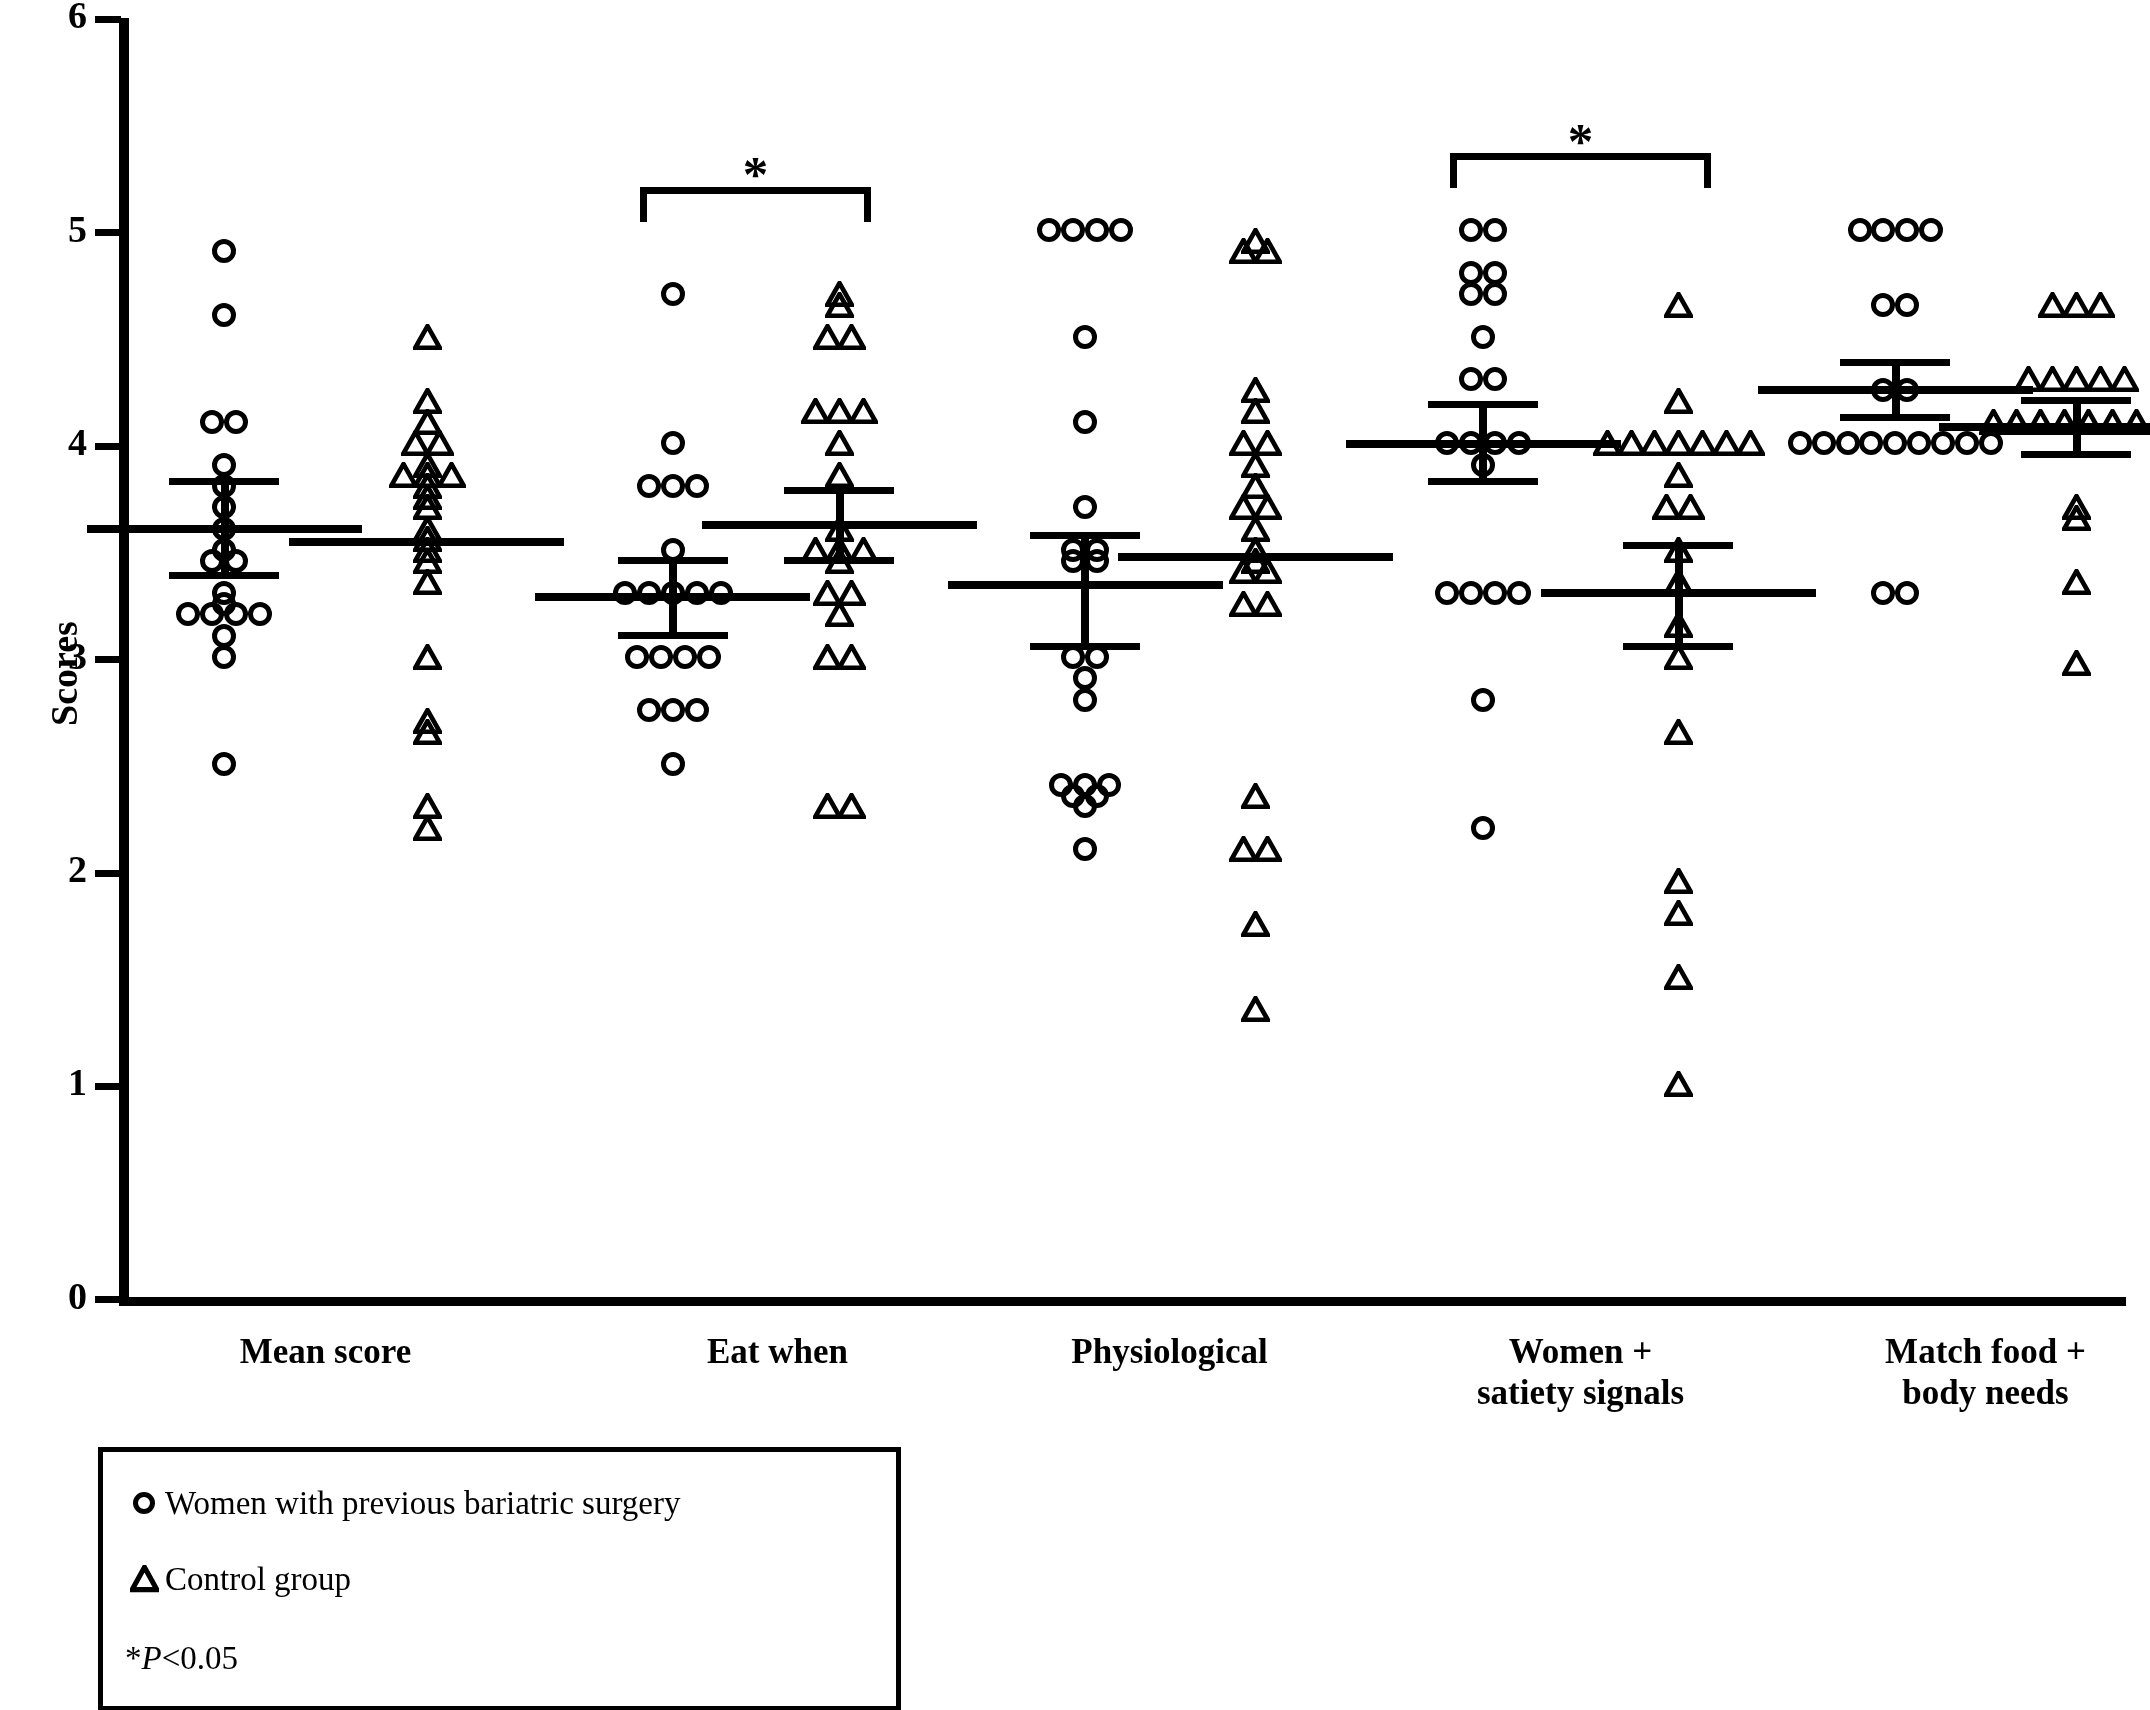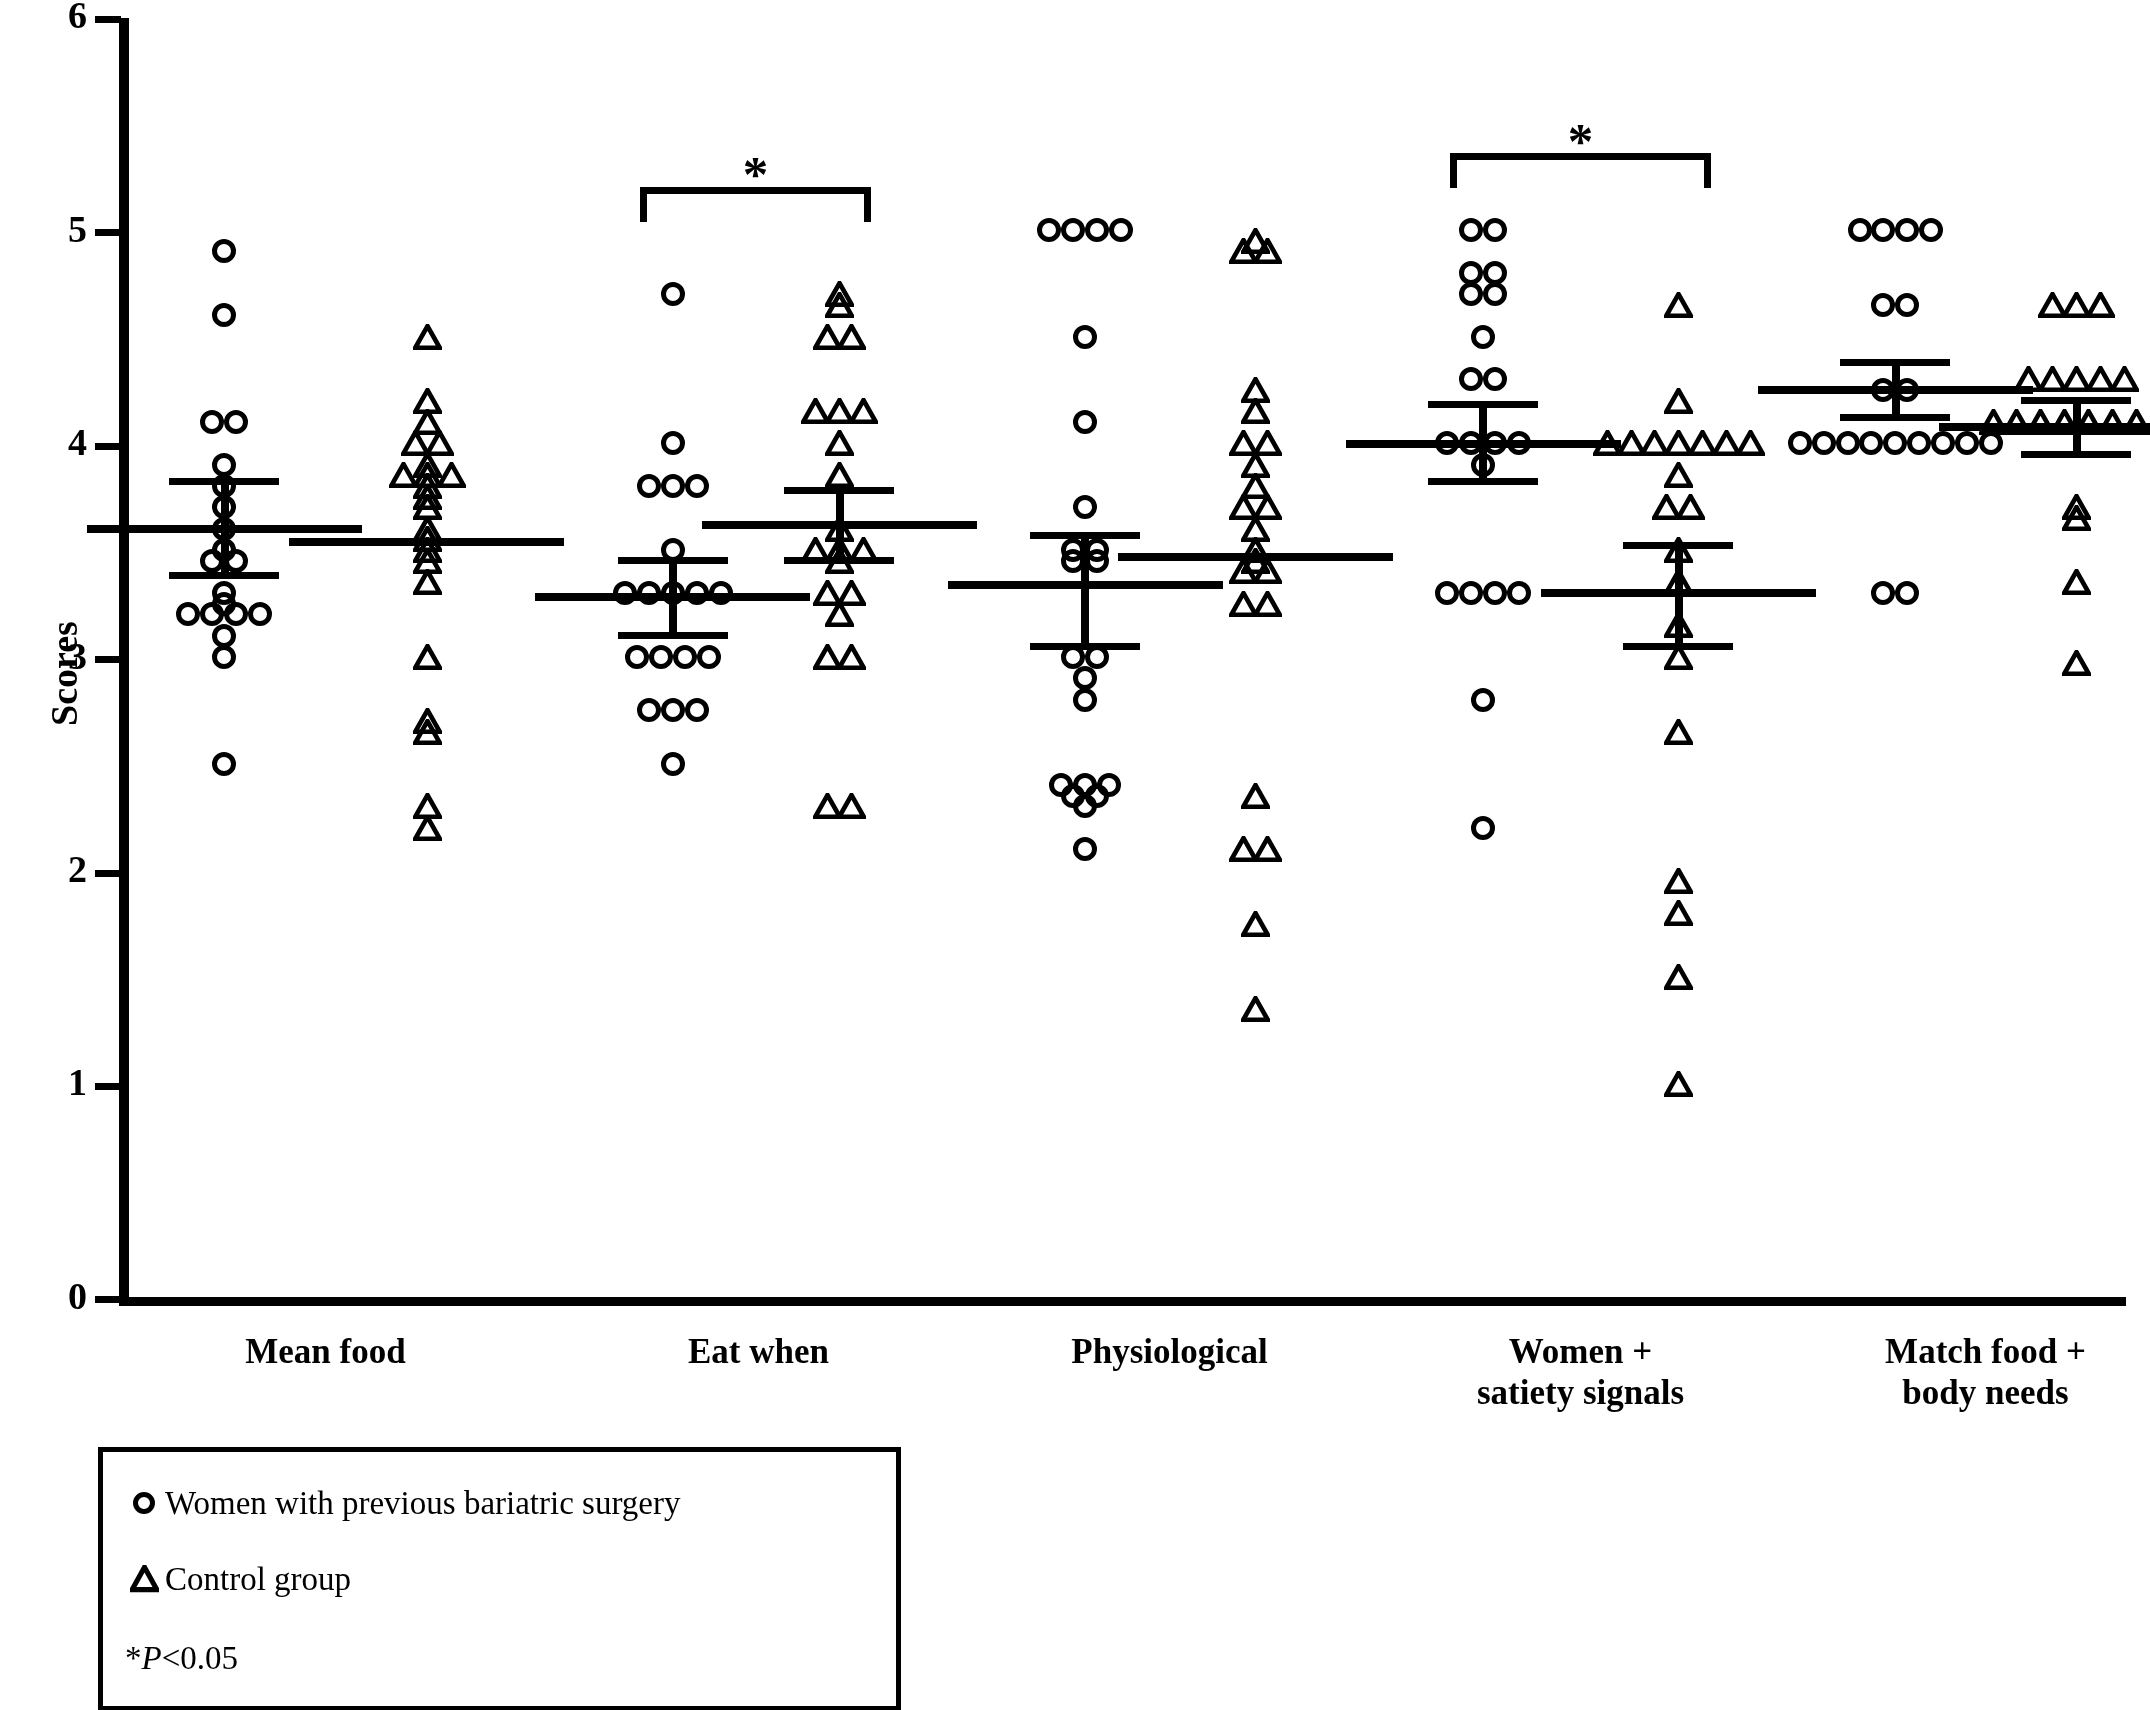--- a/index.html
+++ b/index.html
@@ -61,23 +61,23 @@
     <div class="tick" style="left: 95px; top: 656px; width: 26px;"></div>
     <div class="tick-label" style="left: 25px; top: 637px; width: 62px;">3</div>
     <div class="tick" style="left: 95px; top: 443px; width: 26px;"></div>
     <div class="tick-label" style="left: 25px; top: 423px; width: 62px;">4</div>
     <div class="tick" style="left: 95px; top: 229px; width: 26px;"></div>
     <div class="tick-label" style="left: 25px; top: 210px; width: 62px;">5</div>
     <div class="tick" style="left: 95px; top: 16px; width: 26px;"></div>
     <div class="tick-label" style="left: 25px; top: -3.6px; width: 62px;">6</div>
     <div class="ylabel" style="left: 42px; top: 726px;">Scores</div>
     <div class="cat-label" style="left: 87px; top: 1331px; width: 477px;">
-      <div>Mean food</div>
-    </div>
-    <div class="cat-label" style="left: 520px; top: 1331px; width: 477px;">
+      <div>Mean score</div>
+    </div>
+    <div class="cat-label" style="left: 539px; top: 1331px; width: 477px;">
       <div>Eat when</div>
     </div>
     <div class="cat-label" style="left: 931px; top: 1331px; width: 477px;">
       <div>Physiological</div>
     </div>
     <div class="cat-label" style="left: 1342px; top: 1331px; width: 477px;">
       <div>Women +</div>
       <div>satiety signals</div>
     </div>
     <div class="cat-label" style="left: 1747px; top: 1331px; width: 477px;">

